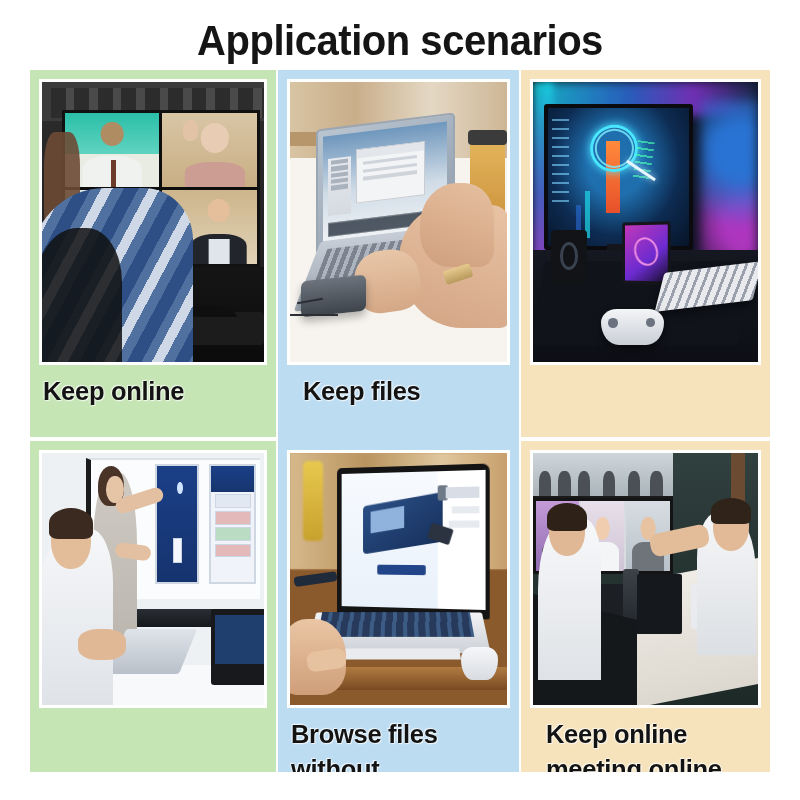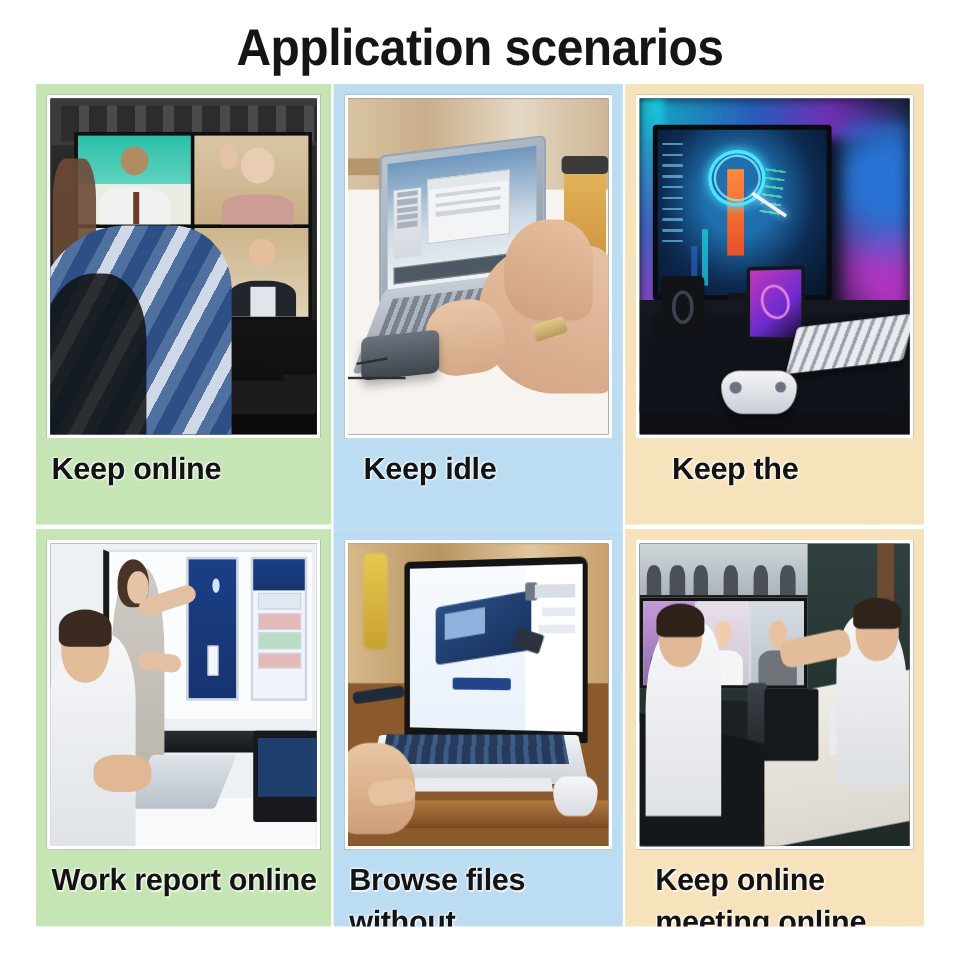--- a/index.html
+++ b/index.html
@@ -424,21 +424,21 @@
         <div class="armA"></div>
         <div class="armB"></div>
         <div class="hand"></div>
         <div class="watch"></div>
         <div class="hub"></div>
         <div class="cable"></div>
         <div class="cable2"></div>
       </div>
     </div>
     <div class="caption pad-md">
-      <div>Keep idle</div>
+      <div>Keep files</div>
     </div>
   </div>
 
   <div class="cell cream r1 seam-top">
     <div class="photo">
       <div class="scene s3">
         <div class="rgbTop"></div>
         <div class="rgbL"></div>
         <div class="rgbR"></div>
         <div class="mon">
@@ -463,21 +463,20 @@
             <i></i>
           </div>
         <div class="kbd"></div>
         <div class="pad">
             <b></b>
             <i></i>
           </div>
       </div>
     </div>
     <div class="caption pad-lg">
-      <div>Keep the</div>
     </div>
   </div>
 
   <div class="cell green r2">
     <div class="photo">
       <div class="scene s4">
         <div class="wall"></div>
         <div class="board">
           <div class="slideA">
               <div class="dot"></div>
@@ -501,21 +500,20 @@
         <div class="lap"></div>
         <div class="lap2">
             <i></i>
           </div>
         <div class="man"></div>
         <div class="mhead"></div>
         <div class="mhair"></div>
         <div class="mhand"></div>
       </div>
     </div>
-    <div class="caption tight">Work report online</div>
   </div>
 
   <div class="cell blue r2">
     <div class="photo">
       <div class="scene s5">
         <div class="bg"></div>
         <div class="bottle"></div>
         <div class="lid">
           <div class="scr">
             <div class="lcol"></div>

